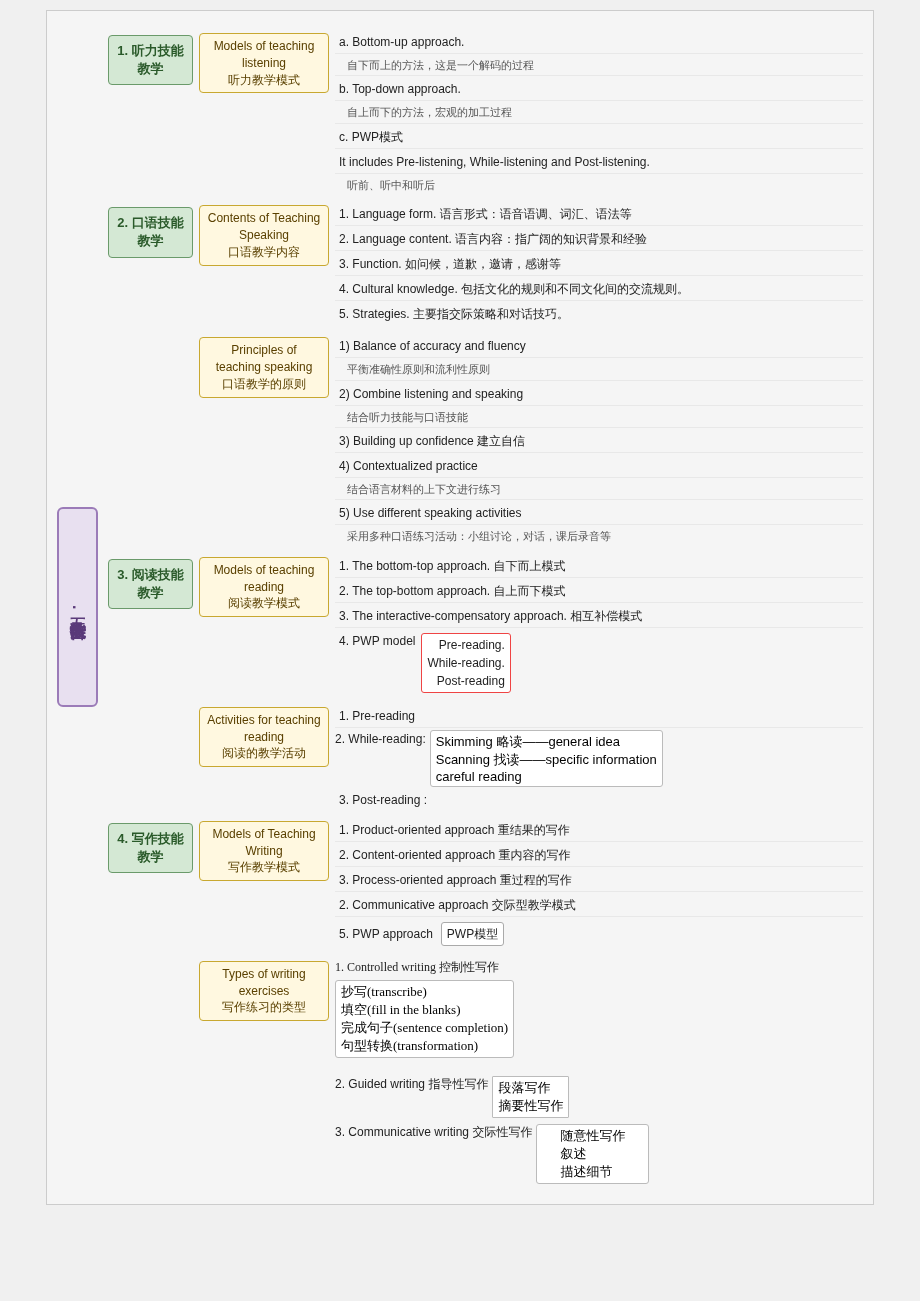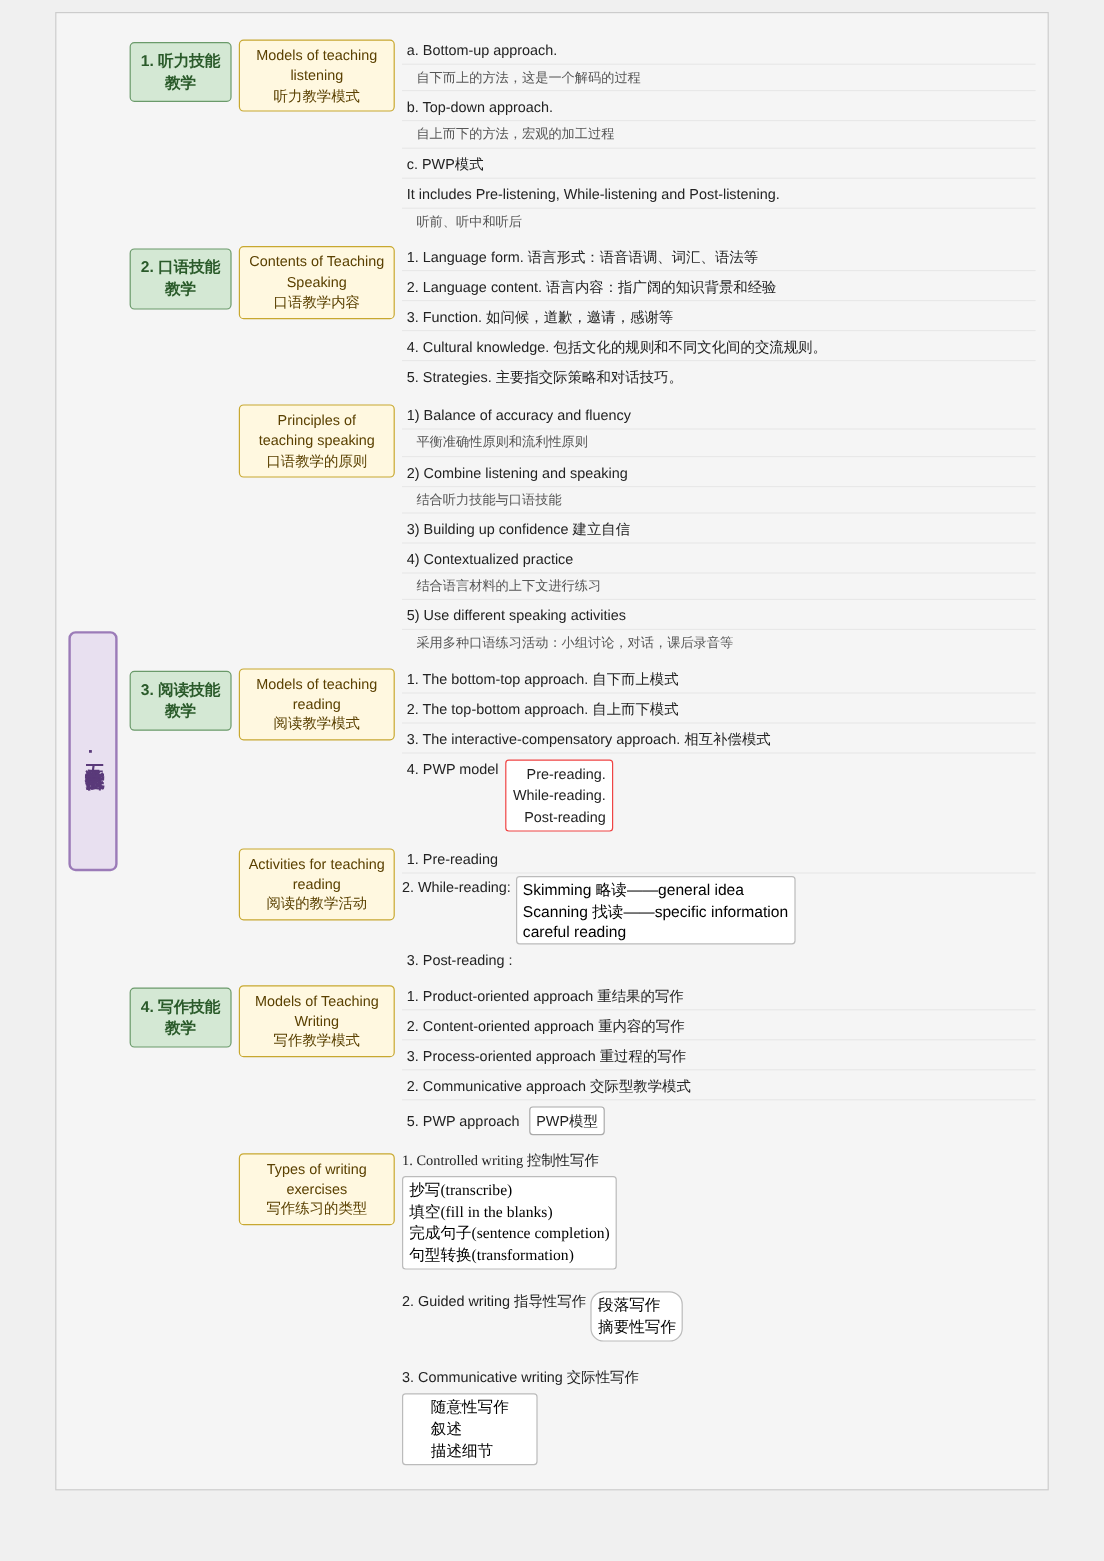--- a/index.html
+++ b/index.html
@@ -191,21 +191,21 @@
     }
     .guided-label {
       font-size: 12px;
       color: #222;
       white-space: nowrap;
     }
     .guided-items {
       display: flex;
       flex-direction: column;
       border: 1px solid #bbb;
-      border-radius: 11px;
+      border-radius: 1px;
       background: #fff;
       padding: 2px 5px;
     }
     .communicative-row {
       display: flex;
       flex-direction: row;
       align-items: flex-start;
       gap: 4px;
     }
     .communicative-label {
@@ -354,21 +354,21 @@
               </div>
 
               <div class="guided-writing-row" style="margin-top:16px;">
                 <span class="guided-label">2. Guided writing 指导性写作</span>
                 <div class="guided-items">
                   <span>段落写作</span>
                   <span>摘要性写作</span>
                 </div>
               </div>
 
-              <div class="communicative-row" style="margin-top:20px;flex-direction:column;">
+              <div class="communicative-row" style="margin-top:4px;">
                 <span class="communicative-label">3. Communicative writing 交际性写作</span>
                 <div class="communicative-items">
                   <span>随意性写作</span>
                   <span>叙述</span>
                   <span>描述细节</span>
                 </div>
               </div>
             </div>
           </div>
         </div>

